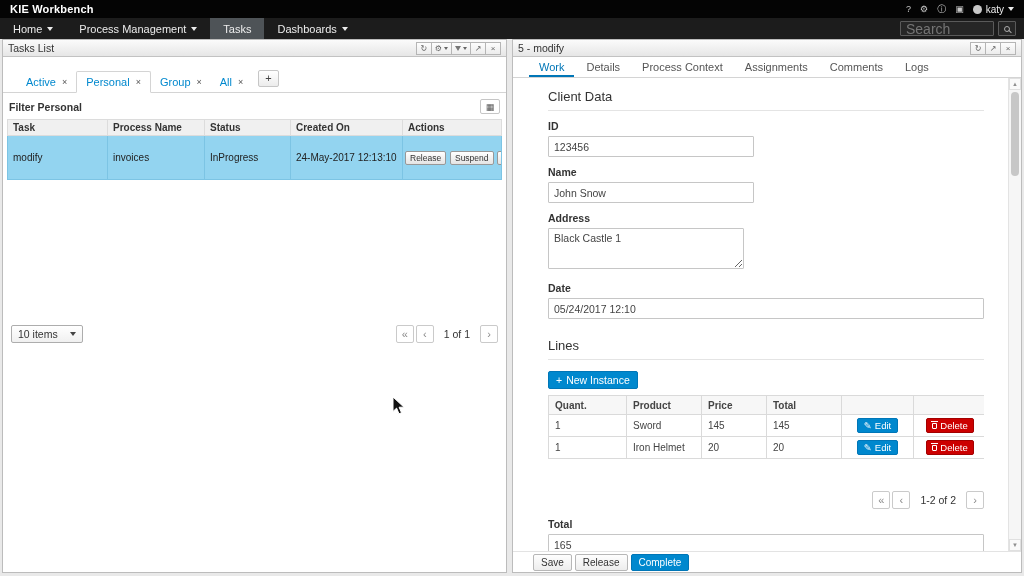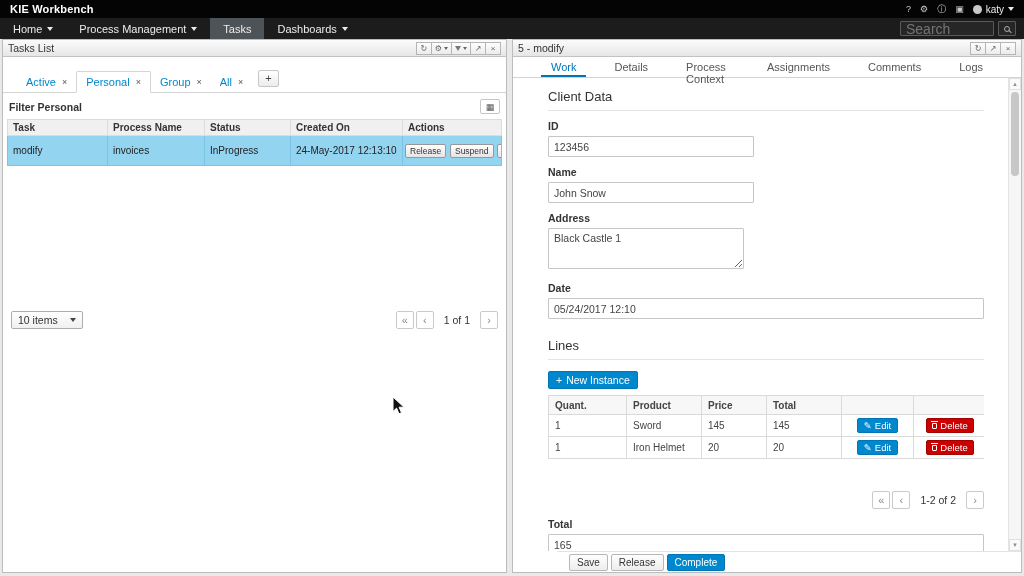--- a/index.html
+++ b/index.html
@@ -44,35 +44,35 @@
   .tab-close { color:#555; font-size:9px; line-height:1; }
   .add-tab { margin-left:6px; margin-bottom:5px; height:17px; padding:0 6px; border:1px solid #c6c6c6; background:linear-gradient(#fff,#ececec); color:#444; font-size:11px; border-radius:2px; line-height:1; }
 
   .filter-row { display:flex; align-items:center; padding:6px 6px 3px; }
   .filter-title { font-size:10.5px; font-weight:bold; color:#333; }
   .grid-btn { margin-left:auto; width:20px; height:15px; font-size:9px; color:#555; border:1px solid #c6c6c6; background:#fff; display:flex; align-items:center; justify-content:center; border-radius:2px; }
 
   
   .tasks-table { margin:2px 4px 0; width:calc(100% - 8px); border-collapse:collapse; font-size:10px; table-layout:fixed; }
   .tasks-table th { background:#f0f0f0; border:1px solid #dcdcdc; font-weight:bold; padding:2px 5px; color:#333; text-align:left; height:16px; overflow:hidden; white-space:nowrap; }
-  .tasks-table td { padding:9px 5px; height:17px; overflow:hidden; white-space:nowrap; }
+  .tasks-table td { padding:16px 5px; height:17px; overflow:hidden; white-space:nowrap; }
   tr.selected td { background:#93d4f0; color:#222; border:1px solid #7cc4e4; }
   .col-task{width:100px;} .col-proc{width:97px;} .col-status{width:86px;} .col-created{width:112px;}
   .actions-cell { padding:1px 2px !important; }
   .xs-btn { font-size:8.5px; padding:1px 4px; margin-right:1px; border:1px solid #989898; border-radius:2px; background:linear-gradient(#fff,#e4e4e4); color:#333; white-space:nowrap; }
 
   .grid-footer { margin-top:145px; display:flex; align-items:center; padding:0 8px; }
   .fake-select { display:inline-flex; align-items:center; gap:12px; border:1px solid #adadad; border-radius:2px; padding:2px 6px; font-size:10.5px; color:#333; background:linear-gradient(#fff,#f0f0f0); }
   .caret.dark { border-top-color:#444; }
   .pager { margin-left:auto; display:flex; align-items:center; }
   .pg-btn { width:18px; height:18px; border:1px solid #cacaca; background:#fff; color:#8a8a8a; font-size:11px; display:flex; align-items:center; justify-content:center; margin-left:2px; border-radius:2px; }
   .pg-label { font-size:10.5px; color:#333; margin:0 8px 0 10px; }
 
   
-  .dtabs { display:flex; padding:0 28px; border-bottom:1px solid #d4d4d4; height:21px; align-items:stretch; gap:18px; }
+  .dtabs { display:flex; padding:0 16px; border-bottom:1px solid #d4d4d4; height:21px; align-items:stretch; gap:2px; }
   .dtab { padding:4px 10px 0; font-size:11px; color:#555; cursor:default; }
   .dtab.active { color:#0076b7; border-bottom:2px solid #0076b7; }
 
   .form-area { position:absolute; top:38px; left:0; right:37px; bottom:21px; padding:6px 0 0 35px; overflow:hidden; }
   .section-title { font-size:13px; color:#333; border-bottom:1px solid #e4e4e4; padding:5px 0 6px; margin-bottom:2px; }
   .section-title.mt { margin-top:14px; }
   .flabel { display:block; font-size:10.5px; font-weight:bold; color:#333; margin:9px 0 4px; }
   .input { height:21px; border:1px solid #c6c6c6; border-radius:1px; padding:0 5px; font-size:10.5px; color:#444; background:#fff; }
   .w-sm { width:206px; }
   .w-full { width:100%; }
@@ -87,21 +87,21 @@
   .lines-table th, .lines-table td { border:1px solid #dadada; padding:3px 6px; text-align:left; color:#444; height:19px; overflow:hidden; white-space:nowrap; }
   .lines-table th { font-weight:bold; background:#f7f7f7; }
   .lc-quant{width:78px;} .lc-prod{width:75px;} .lc-price{width:65px;} .lc-total{width:75px;} .lc-edit{width:72px;} .lc-del{width:73px;}
   .cell-center { text-align:center !important; }
   .btn-edit { background:#0088ce; border:1px solid #0076b7; color:#fff; font-size:9.5px; padding:1px 6px; border-radius:2px; display:inline-flex; align-items:center; gap:3px; }
   .btn-delete { background:#cc0000; border:1px solid #a30000; color:#fff; font-size:9.5px; padding:1px 5px; border-radius:2px; display:inline-flex; align-items:center; gap:3px; }
   .trash-icon { display:inline-block; width:5px; height:6px; border:1px solid #fff; border-radius:0 0 1px 1px; position:relative; margin-top:1px; }
   .trash-icon::before { content:""; position:absolute; top:-3px; left:-2px; width:7px; height:1px; background:#fff; }
   .pager.rt { margin-top:32px; justify-content:flex-end; }
 
-  .detail-footer { position:absolute; left:0; right:0; bottom:0; height:21px; background:#fff; border-top:1px solid #e3e3e3; display:flex; align-items:center; gap:3px; padding:0 12px;margin-left:44px; }
+  .detail-footer { position:absolute; left:0; right:0; bottom:0; height:21px; background:#fff; border-top:1px solid #e3e3e3; display:flex; align-items:center; gap:3px; padding:0 20px; }
 
   .vscrollbar { position:absolute; top:38px; bottom:21px; right:0; width:13px; background:#f6f6f6; border-left:1px solid #e3e3e3; }
   .sb-arrow { position:absolute; left:0; width:100%; height:12px; color:#8f8f8f; font-size:6px; display:flex; align-items:center; justify-content:center; border:1px solid #e0e0e0; background:#fafafa; }
   .sb-arrow.up { top:0; } .sb-arrow.down { bottom:0; }
   .sb-thumb { position:absolute; top:14px; left:2px; width:8px; height:84px; background:#c7c7c7; border-radius:4px; }
 
   .cursor { position:absolute; left:392px; top:396px; z-index:99; pointer-events:none; }
 </style>
 </head>
 <body>

